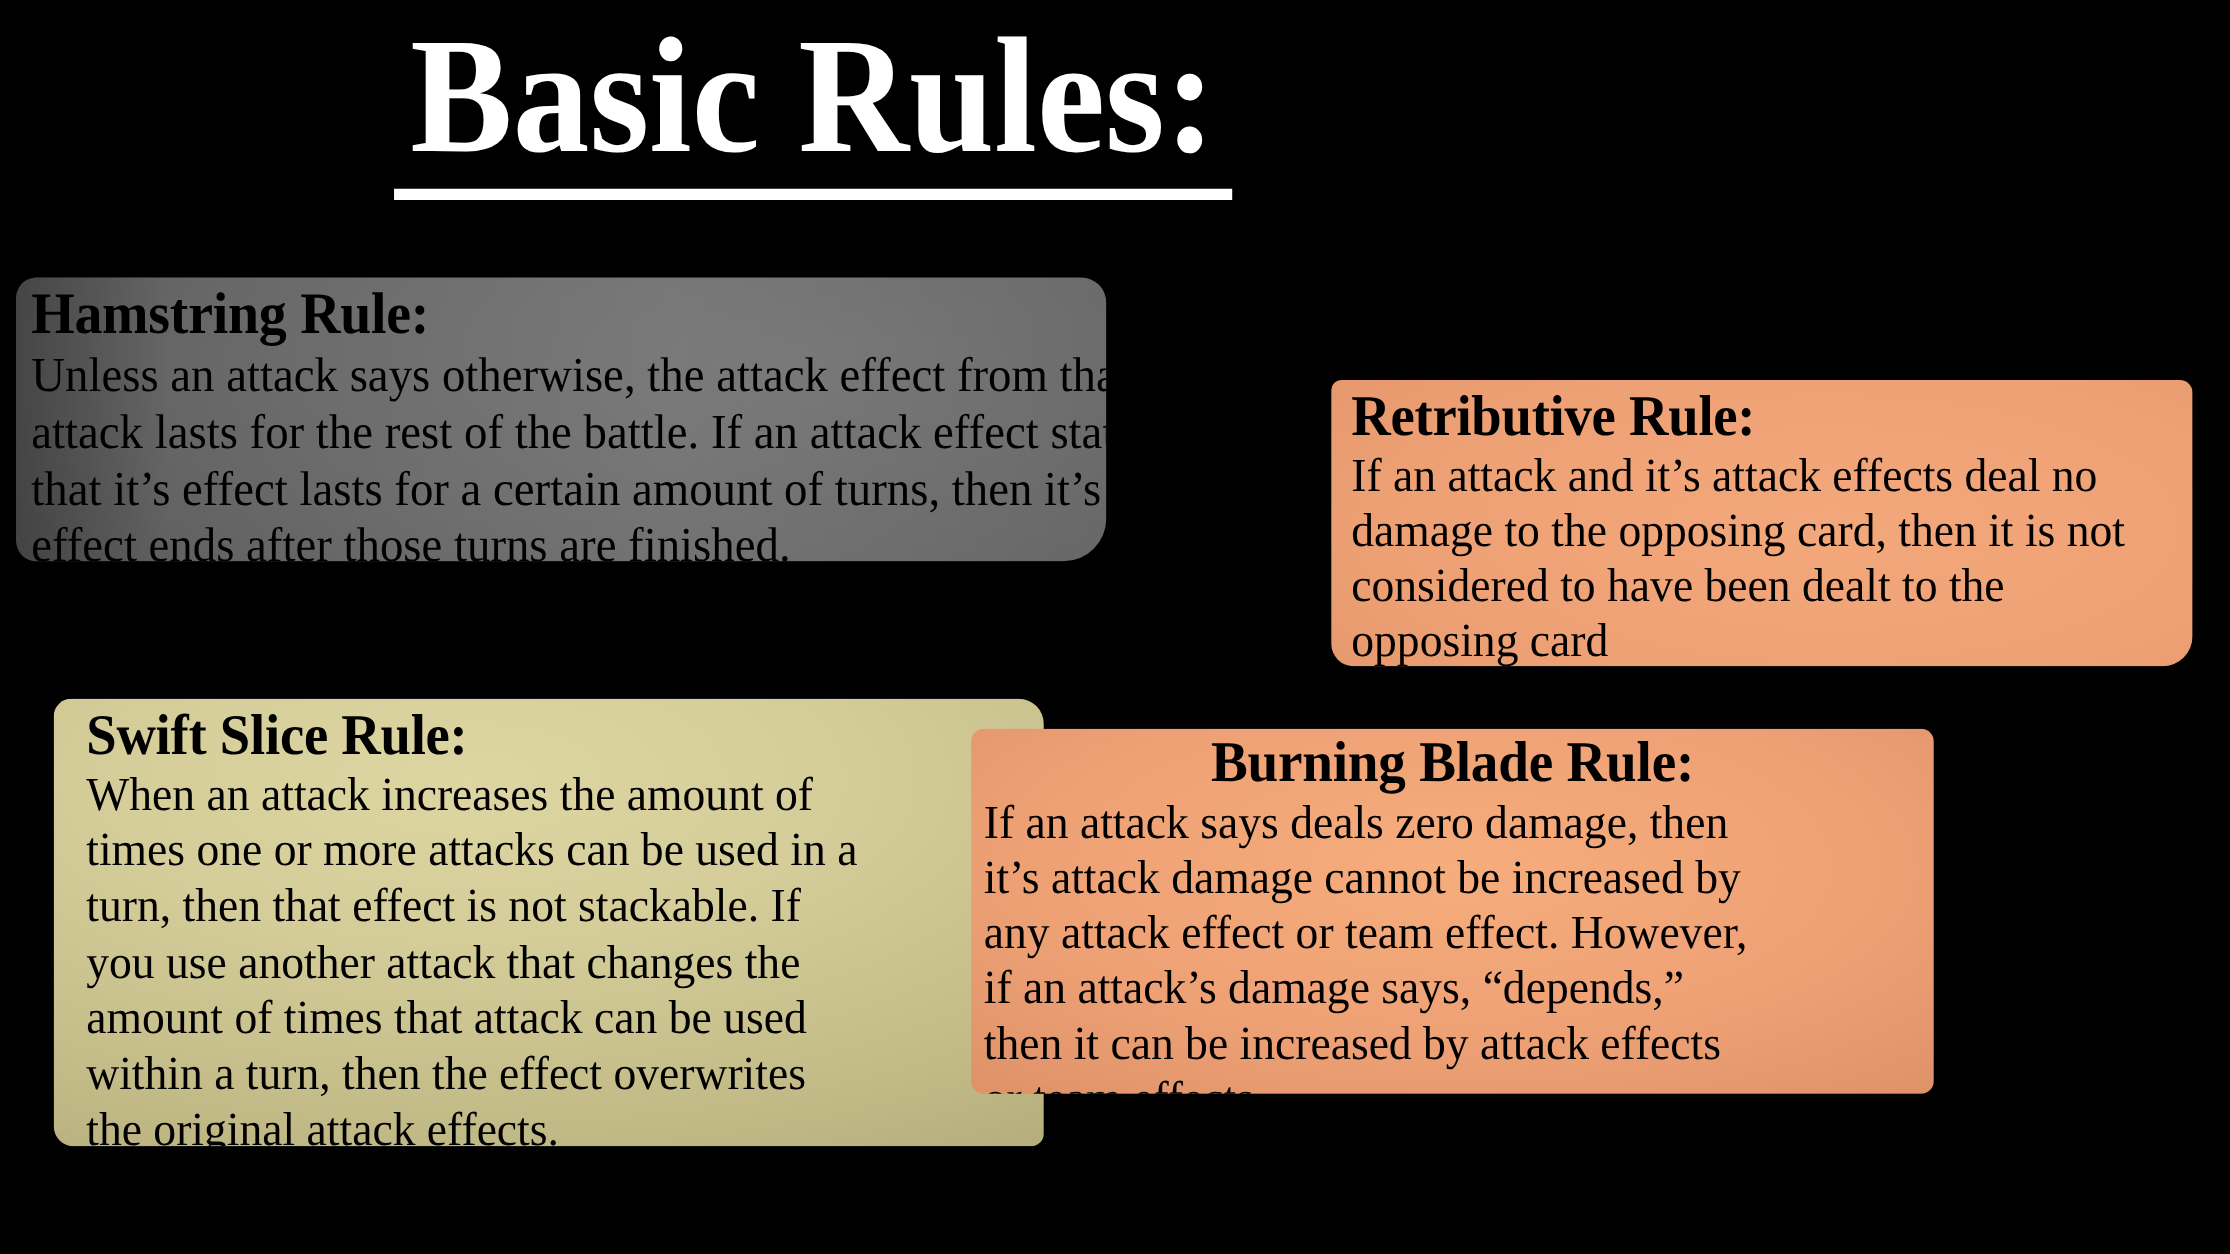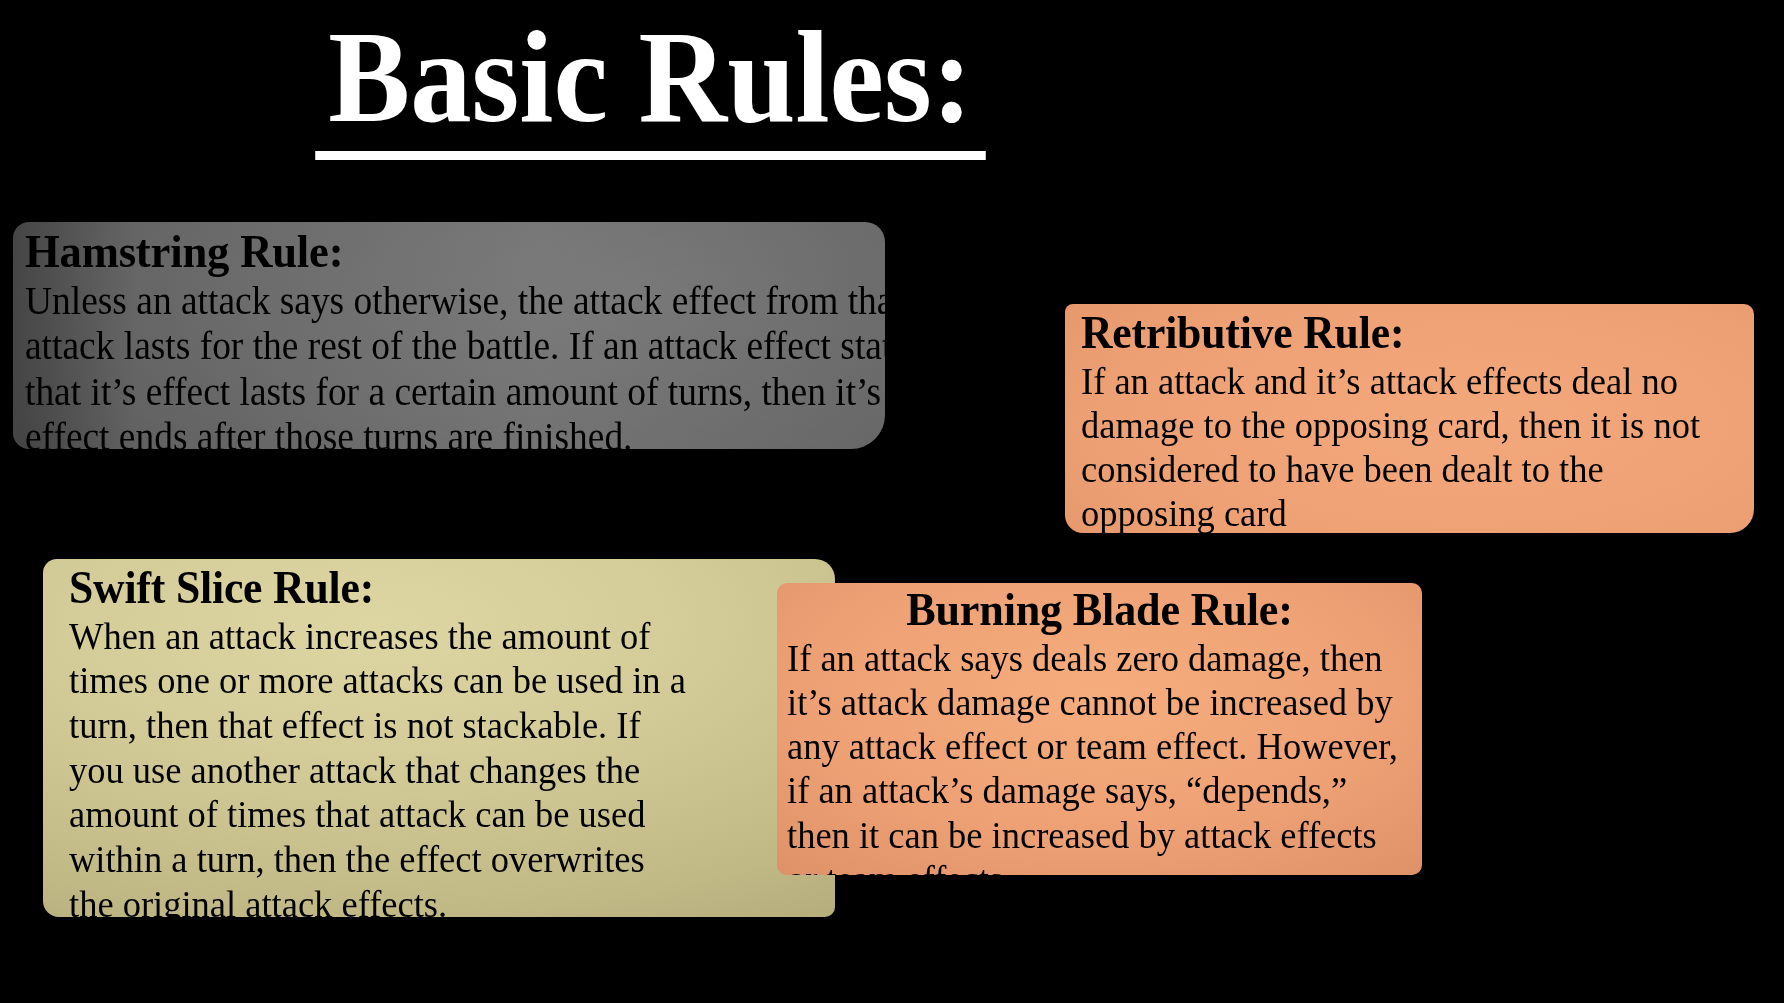--- a/index.html
+++ b/index.html
@@ -121,21 +121,21 @@
     background-blend-mode: normal, normal;
     padding: 4px 12px 8px 14px;
   }
   #card-swift .rule-title { font-size: 46px; margin-left: 12px; }
   #card-swift .rule-body { font-size: 38px; line-height: 1.175; margin-left: 12px; }
 
   
   #card-burning {
     left: 777px;
     top: 583px;
-    width: 645px;
+    width: 770px;
     height: 292px;
     border-radius: 10px 10px 10px 10px;
     background:
       radial-gradient(120% 130% at 50% 38%, #f6ad7d 0%, #eda074 38%, #d88b61 75%, #c07a54 100%),
       linear-gradient(to bottom, #c5805a 0%, #f0a377 40%, #cd8459 100%);
     background-blend-mode: normal, normal;
     padding: 2px 10px 6px 10px;
   }
   #card-burning .rule-title {
     font-size: 46px;

